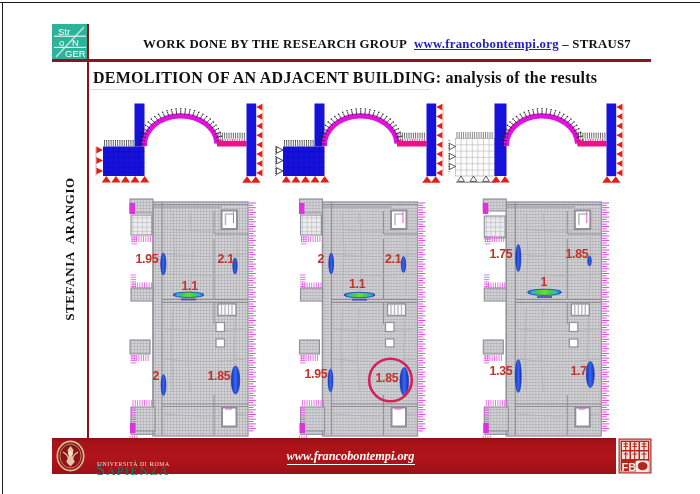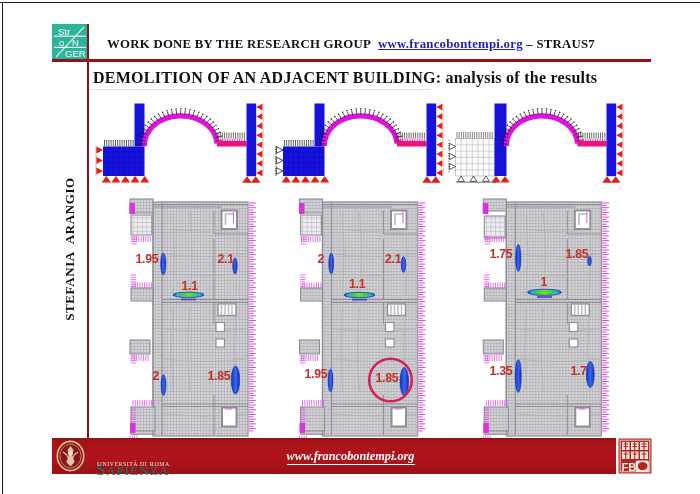--- a/index.html
+++ b/index.html
@@ -24,21 +24,21 @@
 <text x="6" y="10.5" font-family="Liberation Sans, sans-serif" font-size="9.5" fill="#ffffff">Str</text>
 <text x="7" y="21.5" font-family="Liberation Sans, sans-serif" font-size="9.5" fill="#ffffff">o</text>
 <text x="20" y="21.5" font-family="Liberation Sans, sans-serif" font-size="9.5" fill="#ffffff">N</text>
 <text x="13" y="33" font-family="Liberation Sans, sans-serif" font-size="9.5" fill="#ffffff">GER</text>
 </svg>
 
 <div class="abs" style="left:86.5px;top:24px;width:2.6px;height:414px;background:#8f1418;"></div>
 
 <div class="abs" style="left:52px;top:59.4px;width:599px;height:2.6px;background:#8f1418;"></div>
 
-<div class="abs" style="left:107px;top:37px;width:560px;font-size:12.8px;font-weight:bold;letter-spacing:0.25px;color:#111;white-space:nowrap;">WORK DONE BY THE RESEARCH GROUP&nbsp; <span style="color:#2222bb;text-decoration:underline;">www.francobontempi.org</span> – STRAUS7</div>
+<div class="abs" style="left:107px;top:37px;width:560px;font-size:12.8px;font-weight:bold;letter-spacing:0.25px;color:#111;white-space:nowrap;text-align:center;">WORK DONE BY THE RESEARCH GROUP&nbsp; <span style="color:#2222bb;text-decoration:underline;">www.francobontempi.org</span> – STRAUS7</div>
 
 <div class="abs" style="left:93px;top:69px;width:580px;font-size:16px;font-weight:bold;letter-spacing:0.25px;color:#111;white-space:nowrap;">DEMOLITION OF AN ADJACENT BUILDING: analysis of the results</div>
 
 <div class="abs" style="left:90px;top:88.6px;width:340px;height:1px;background:#e3dede;"></div>
 
 <div class="abs" style="left:70px;top:249px;width:0;height:0;">
 <div style="position:absolute;transform:translate(-50%,-50%) rotate(-90deg);font-size:13px;font-weight:bold;letter-spacing:0.6px;color:#111;white-space:nowrap;">STEFANIA&nbsp; ARANGIO</div>
 </div>
 
 <svg class="abs" style="left:0;top:0;" width="700" height="494" viewBox="0 0 700 494">

